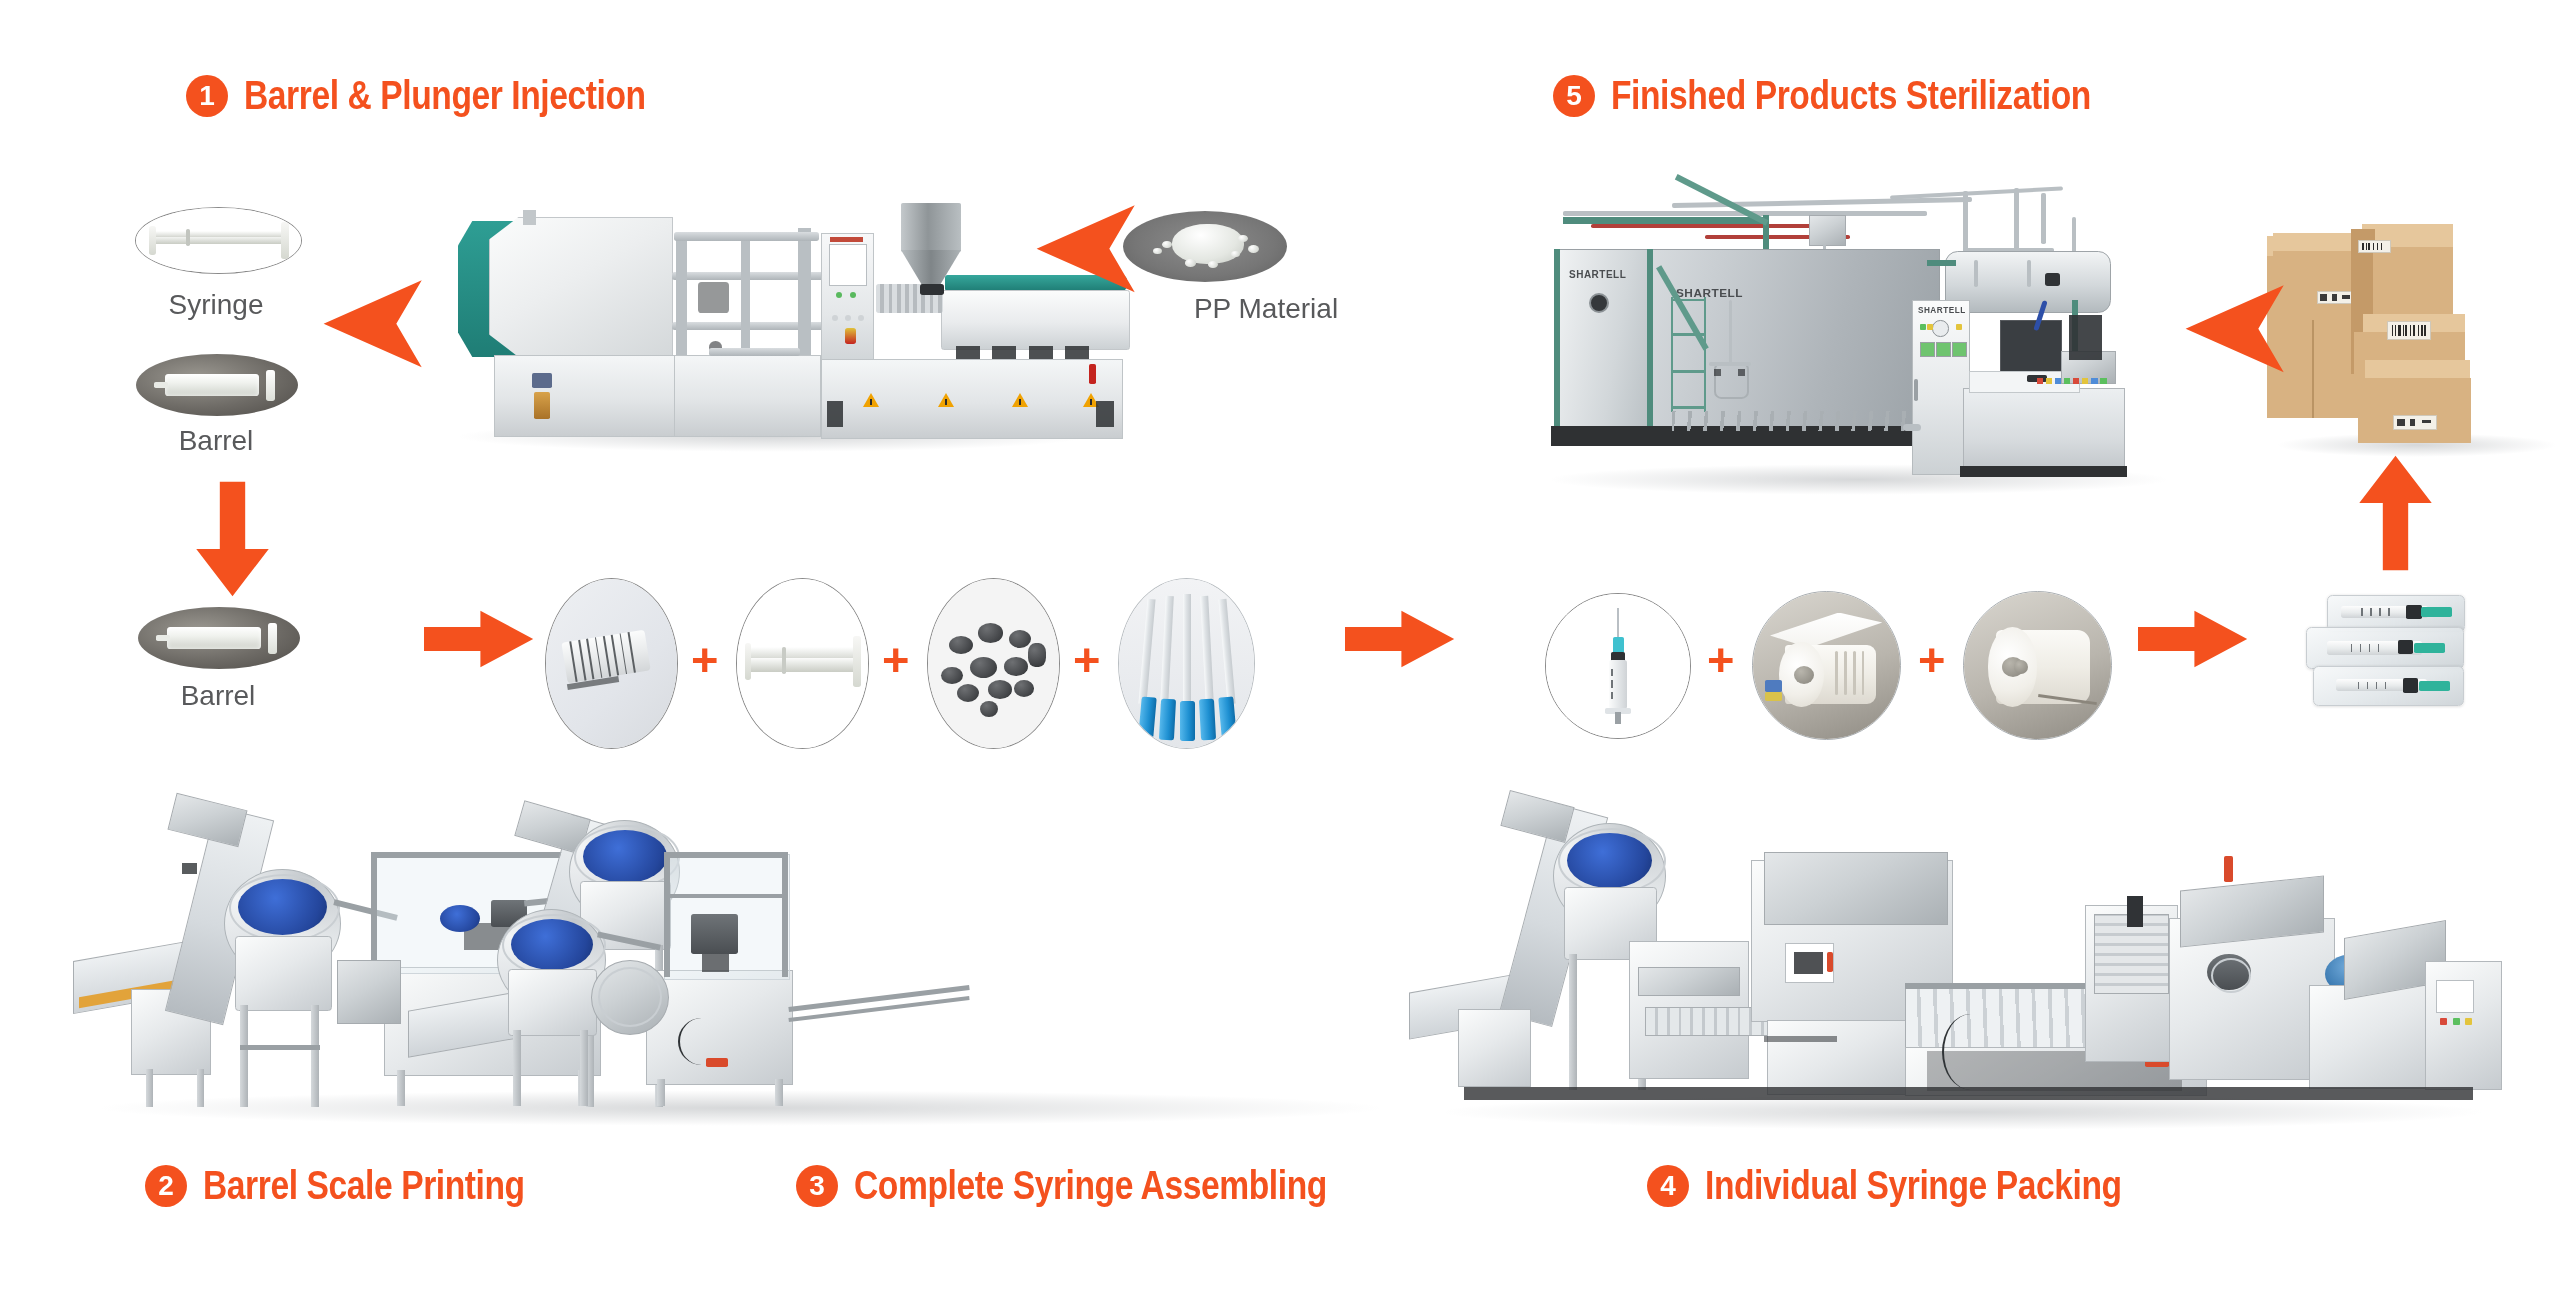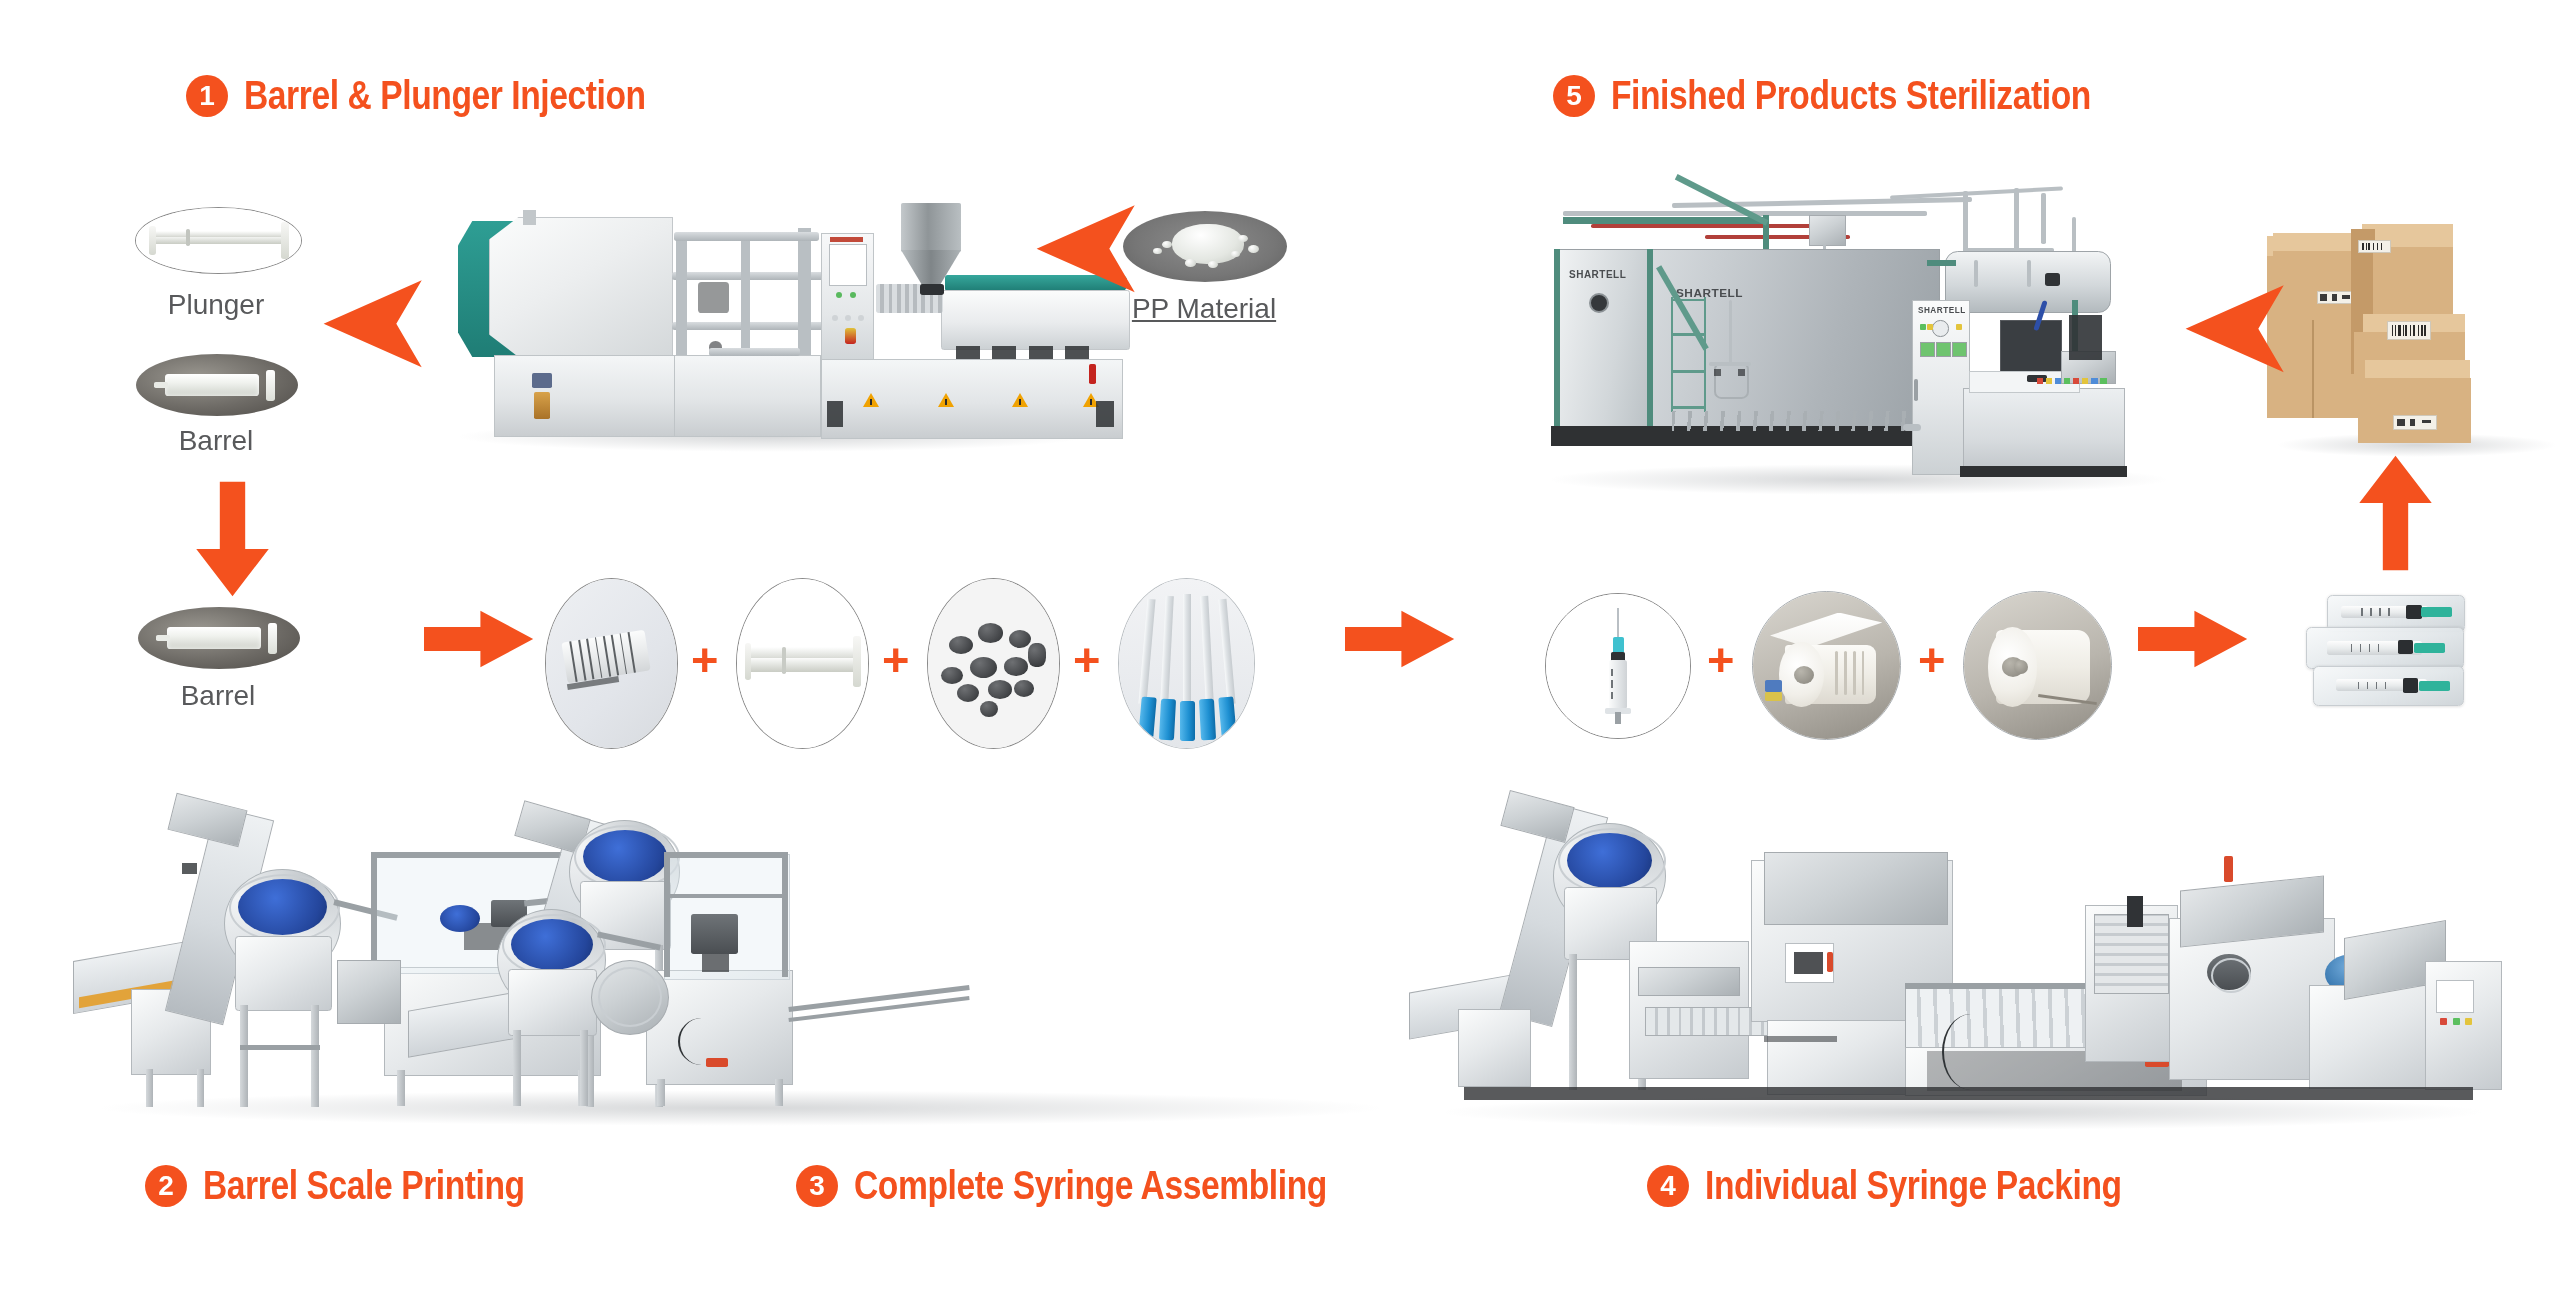--- a/index.html
+++ b/index.html
@@ -227,21 +227,21 @@
 
   <div class="oval" style="left:135px;top:207px;width:165px;height:65px;">
     <div class="photo" style="background:#ffffff;"></div>
     <div class="plunger-rod" style="left:10%;top:42%;width:80%;height:14%;"></div>
     <div class="plunger-rod" style="left:10%;top:36%;width:80%;height:8%;opacity:.75;"></div>
     <div class="plunger-cap" style="left:8%;top:28%;height:44%;"></div>
     <div class="plunger-cap" style="right:7%;top:22%;height:56%;width:8.2px;"></div>
     <div style="position:absolute;left:30%;top:33%;width:4.5px;height:26%;
                 background:#c2c5bf;border-radius:1.8px;"></div>
   </div>
-  <div class="caption" style="left:125px;top:289px;width:182px;">Plunger</div>
+  <div class="caption" style="left:125px;top:289px;width:182px;">Syringe</div>
 
   <div class="oval solid" style="left:136px;top:354px;width:162px;height:62px;">
     <div class="barrel-bg"></div>
     <div class="barrel-body"></div>
     <div class="barrel-flange"></div>
     <div class="barrel-tip"></div>
   </div>
   <div class="caption" style="left:125px;top:425px;width:182px;">Barrel</div>
 
   <div class="arrow" style="left:320px;top:273px;width:109px;height:98px;">
@@ -332,21 +332,21 @@
     <div class="pellet" style="left:30%;top:18%;width:44%;height:56%;border-radius:48%;
          background:radial-gradient(ellipse at 40% 28%,#ffffff,#e4e7e2 60%,#c2c6c0);"></div>
     <div class="pellet" style="left:24%;top:42%;width:10px;height:7.3px;"></div>
     <div class="pellet" style="left:18%;top:52%;width:9px;height:6.4px;"></div>
     <div class="pellet" style="left:70%;top:34%;width:10px;height:7.3px;"></div>
     <div class="pellet" style="left:76%;top:48%;width:11px;height:8.2px;"></div>
     <div class="pellet" style="left:66%;top:56%;width:9px;height:6.4px;"></div>
     <div class="pellet" style="left:38%;top:68%;width:11px;height:7.3px;"></div>
     <div class="pellet" style="left:52%;top:70%;width:10px;height:7.3px;"></div>
   </div>
-  <div class="caption" style="left:1104px;top:293px;width:200px;text-decoration:underline;">PP Material</div>
+  <div class="caption" style="left:1166px;top:293px;width:200px;">PP Material</div>
 
   <div class="arrow" style="left:424px;top:607px;width:111px;height:64px;">
     <svg viewBox="0 0 122 70" preserveAspectRatio="none">
       <polygon points="0,22 62,22 62,4 120,35 62,66 62,48 0,48" fill="#F4511E"></polygon>
     </svg>
   </div>
 
   <div class="oval" style="left:545px;top:578px;width:131px;height:169px;">
     <div class="pb-bg"></div>
     <div class="pb-body">

